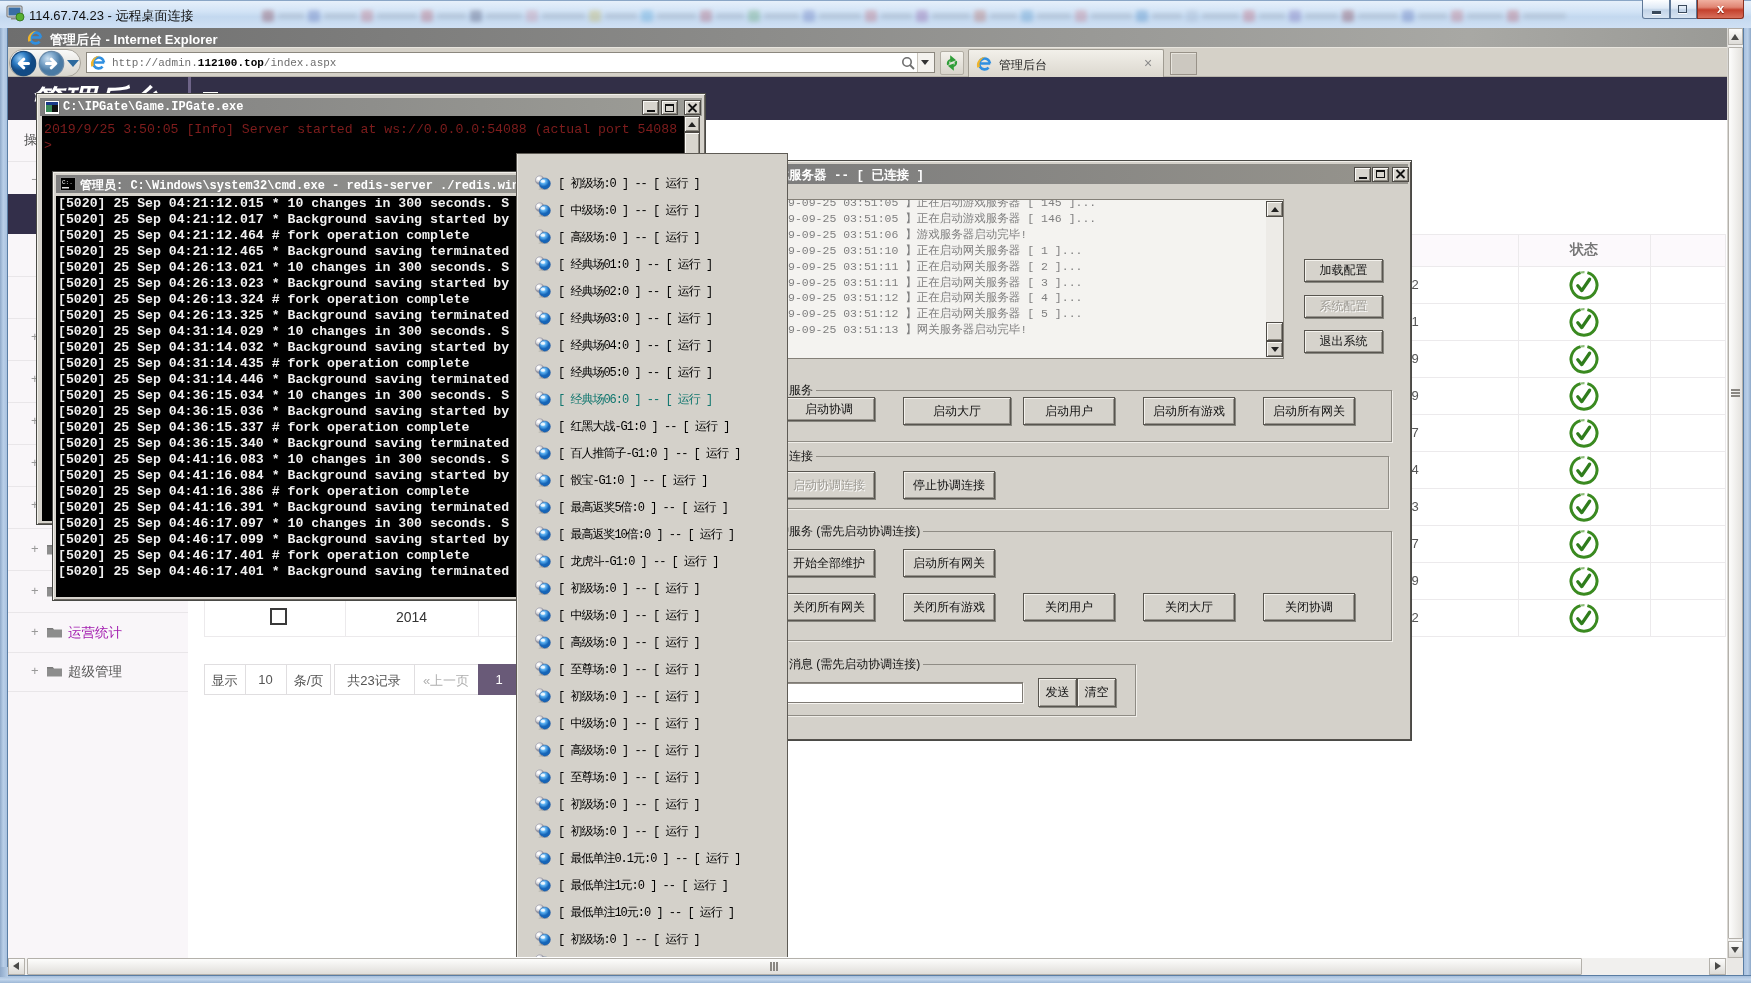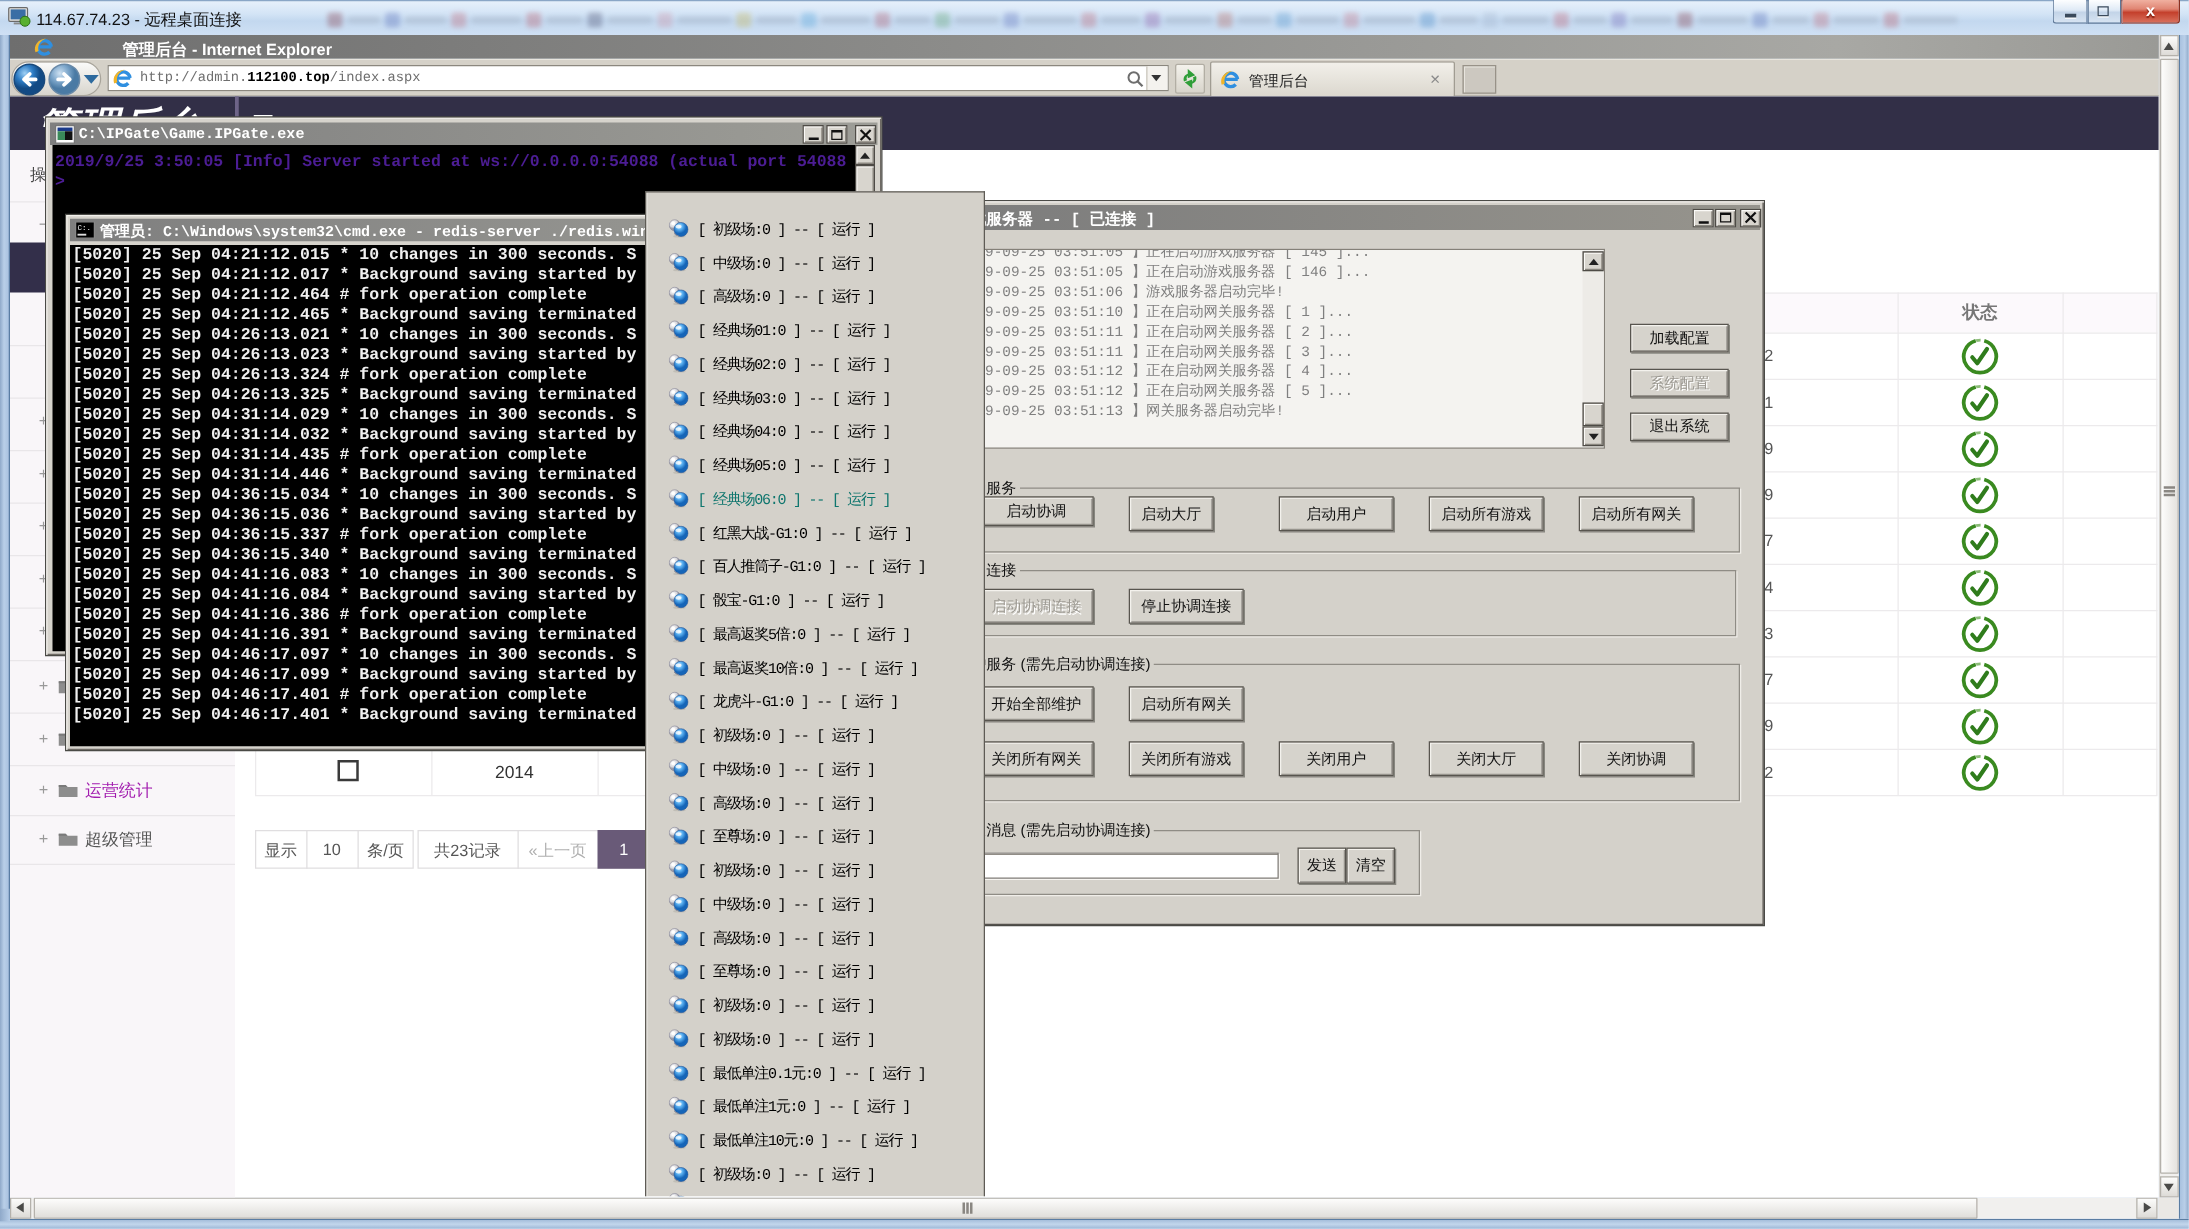--- a/index.html
+++ b/index.html
@@ -116,21 +116,21 @@
 <div class="abs" style="left:1715px;top:962px;width:0;height:0;border-top:4.5px solid transparent;border-bottom:4.5px solid transparent;border-left:6px solid #4a4a48;"></div>
 <div class="abs" style="left:27px;top:958px;width:1555px;height:17px;background:linear-gradient(180deg,#fdfdfc,#e0deda);border:1px solid #b4b1ab;border-radius:1px;"></div>
 <div class="abs" style="left:770px;top:962px;width:1.5px;height:9px;background:#8a8782;box-shadow:3px 0 0 #8a8782,6px 0 0 #8a8782;"></div>
 <div class="abs" style="left:1727px;top:958px;width:16px;height:17px;background:#eae8e5;"></div>
 
 
 <div class="abs" style="left:8px;top:28px;width:1719px;height:19px;background:linear-gradient(90deg,#6e6e6e,#a8a8a4 85%,#9a9a96);"></div>
 <svg class="abs" style="left:27px;top:29px;" width="17" height="17" viewBox="0 0 17 17">
     <use href="#eicon"></use>
   </svg>
-<div class="abs" style="left:50px;top:31px;font-size:13px;font-weight:bold;color:#fff;margin-left:48px;">管理后台 - Internet Explorer</div>
+<div class="abs" style="left:50px;top:31px;font-size:13px;font-weight:bold;color:#fff;">管理后台 - Internet Explorer</div>
 
 
 <div class="abs" style="left:8px;top:47px;width:1719px;height:30px;background:#d5d1c8;box-shadow:inset 0 1px 0 #e8e5de, inset 0 -1px 0 #b8b4ab;"></div>
 <div class="abs" style="left:9px;top:49px;width:72px;height:28px;background:linear-gradient(180deg,#fafaf9,#d8d5cd);border:1px solid #a8a49b;border-radius:14px;"></div>
 <svg class="abs" style="left:10px;top:50px;" width="27" height="27">
     <defs>
       <radialGradient id="bb" cx="35%" cy="30%">
         <stop offset="0%" stop-color="#9fd0f5"></stop>
         <stop offset="55%" stop-color="#2d7cc4"></stop>
         <stop offset="100%" stop-color="#124a84"></stop>
@@ -242,21 +242,21 @@
       <div class="twbtn" style="left:621px;top:2px;width:17px;height:15px;">
         <div style="width:9px;height:8px;border:1.5px solid #111;border-top-width:2.5px;"></div>
       </div>
       <div class="twbtn" style="left:644px;top:2px;width:17px;height:15px;">
         <svg width="11" height="10">
           <path d="M1.5 1 L9.5 9 M9.5 1 L1.5 9" stroke="#111" stroke-width="1.8"></path>
         </svg>
       </div>
     </div>
 <div class="abs" style="left:5px;top:22px;width:658px;height:405px;background:#000;"></div>
-<div class="abs mono" style="left:7px;top:28px;font-size:13.2px;font-weight:bold;color:#4c1d95;line-height:16px;white-space:pre;">2019/9/25 3:50:05 [Info] Server started at ws://0.0.0.0:54088 (actual port 54088
+<div class="abs mono" style="left:7px;top:28px;font-size:13.2px;font-weight:normal;color:#7f1d1d;line-height:16px;white-space:pre;">2019/9/25 3:50:05 [Info] Server started at ws://0.0.0.0:54088 (actual port 54088
 &gt;</div>
 <div class="abs" style="left:647px;top:22px;width:16px;height:405px;background:#cdc9c1;"></div>
 <div class="twbtn" style="left:647px;top:22px;width:16px;height:16px;">
       <div style="width:0;height:0;border-left:4px solid transparent;border-right:4px solid transparent;border-bottom:5px solid #222;"></div>
     </div>
 <div class="twbtn" style="left:647px;top:38px;width:16px;height:40px;"></div>
 </div><div class="abs" style="left:53px;top:172px;width:669px;height:428px;background:#d6d3cc;box-shadow:inset 1px 1px 0 #f2f0eb, inset -1px -1px 0 #6e6a64,0 0 0 1px #4a4a46;">
     <div class="abs" style="left:3px;top:3px;width:663px;height:18px;background:linear-gradient(90deg,#7f7f7f,#9d9d97);">
       <svg class="abs" style="left:4px;top:1.5px;" width="16" height="14">
         <rect x="0.5" y="0.5" width="15" height="13" fill="#000" stroke="#888"></rect>
@@ -335,21 +335,21 @@
     <div class="twbtn" style="left:511px;top:180px;width:17px;height:16px;">
       <div style="width:0;height:0;border-left:4px solid transparent;border-right:4px solid transparent;border-top:5px solid #222;"></div>
     </div>
     <div class="twbtn" style="left:511px;top:161px;width:17px;height:19px;"></div>
     <div class="cbtn" style="left:549px;top:98px;width:79px;height:23px;">加载配置</div>
     <div class="cbtn dis" style="left:549px;top:134px;width:79px;height:23px;">系统配置</div>
     <div class="cbtn" style="left:549px;top:169px;width:79px;height:23px;">退出系统</div>
     <div class="gbox" style="left:11px;top:229px;width:626px;height:52px;"></div>
     <div class="glabel" style="left:7px;top:223px;">启动服务</div>
     <div class="cbtn" style="left:28px;top:236px;width:92px;height:24px;">启动协调</div>
-    <div class="cbtn" style="left:148px;top:236px;width:68px;height:28px;">启动大厅</div>
+    <div class="cbtn" style="left:148px;top:236px;width:108px;height:28px;">启动大厅</div>
     <div class="cbtn" style="left:268px;top:236px;width:92px;height:28px;">启动用户</div>
     <div class="cbtn" style="left:388px;top:236px;width:92px;height:28px;">启动所有游戏</div>
     <div class="cbtn" style="left:508px;top:236px;width:92px;height:28px;">启动所有网关</div>
     <div class="gbox" style="left:11px;top:295px;width:623px;height:53px;"></div>
     <div class="glabel" style="left:7px;top:289px;">协调连接</div>
     <div class="cbtn dis" style="left:28px;top:310px;width:92px;height:28px;">启动协调连接</div>
     <div class="cbtn" style="left:148px;top:310px;width:92px;height:28px;">停止协调连接</div>
     <div class="gbox" style="left:11px;top:370px;width:626px;height:110px;"></div>
     <div class="glabel" style="left:7px;top:364px;">维护服务 (需先启动协调连接)</div>
     <div class="cbtn" style="left:28px;top:388px;width:92px;height:28px;">开始全部维护</div>

